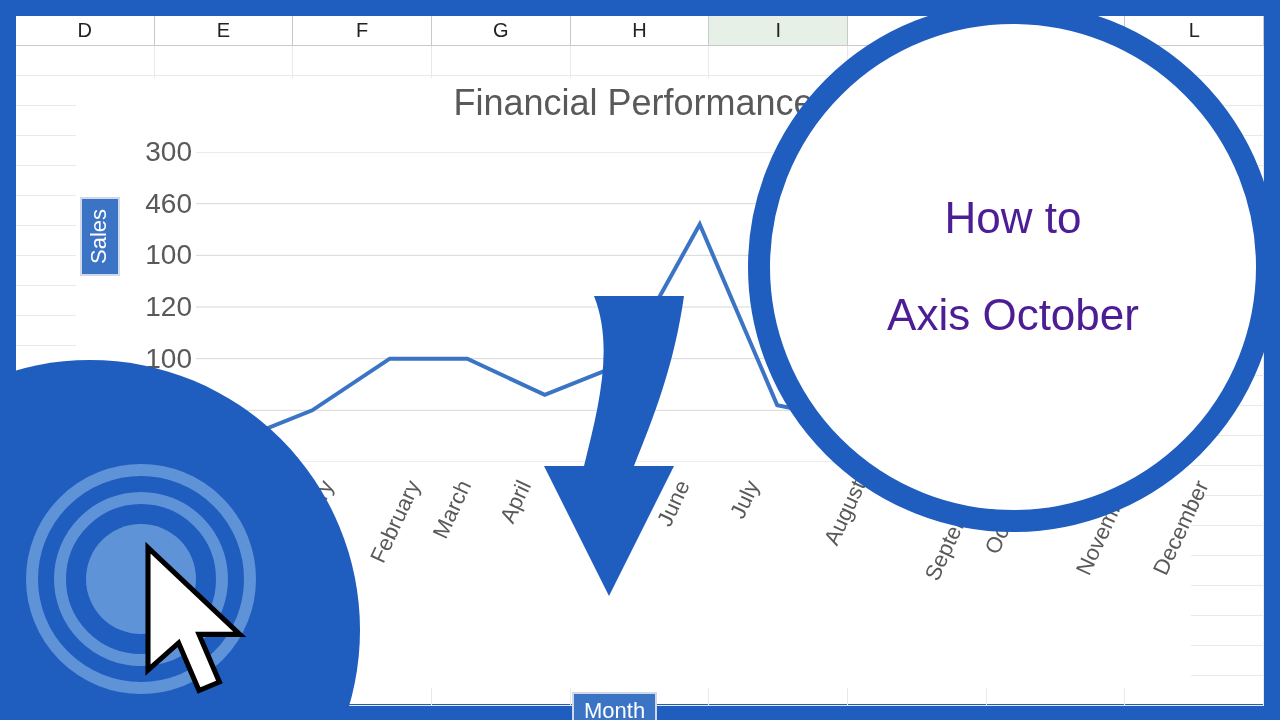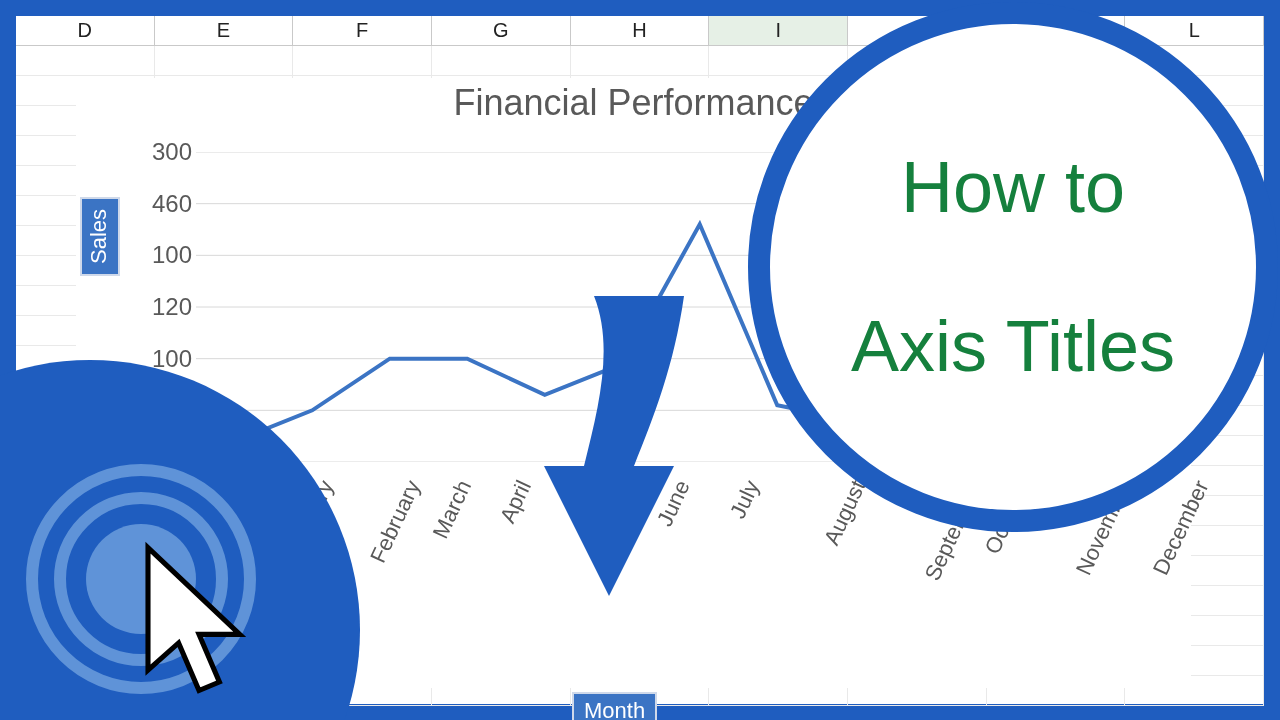--- a/index.html
+++ b/index.html
@@ -10,31 +10,31 @@
   .colh { flex: 1 1 0; border-right: 1px solid #c9c9c9; display: flex; align-items: center; justify-content: center; font-size: 20px; color: #222; background: #fff; user-select: none; position: relative; }
   .colh.active { background: #e6f0e6; }
   .rows { position: relative; }
   .row { display: flex; height: 30px; border-bottom: 1px solid #e9e9e9; }
   .cell { flex: 1 1 0; border-right: 1px solid #e9e9e9; }
   
   .chart-area { position: absolute; left: 60px; top: 62px; width: 1115px; height: 610px; background: #fff; }
   .chart-title { position: absolute; left: 0; right: 0; top: 4px; text-align: center; color: #595959; font-size: 36px; font-weight: 400; }
   .plot { position: absolute; left: 120px; top: 74px; width: 930px; height: 310px; }
   .yticks { position: absolute; left: -60px; top: 0; width: 56px; height: 100%; }
-  .ytick { position: absolute; right: 0; width: 56px; text-align: right; color: #595959; font-size: 24px; transform: translateY(-50%); }
+  .ytick { position: absolute; right: 0; width: 56px; text-align: right; color: #595959; font-size: 28px; transform: translateY(-50%); }
   .gridlines line { stroke: #d8d8d8; stroke-width: 1; }
   .series-line { fill: none; stroke: #3b74c4; stroke-width: 4; }
   .xcats { position: absolute; left: 120px; top: 400px; width: 930px; height: 160px; }
   .xcat { position: absolute; bottom: 0; transform-origin: right top; transform: rotate(-65deg) translateY(-4px); color: #595959; font-size: 22px; white-space: nowrap; text-align: right; }
   .axis-label { position: absolute; background: #3b74c4; color: #fff; font-size: 22px; padding: 4px 10px 6px; box-shadow: 0 0 0 2px #cfd9ea; }
   .axis-y { left: 6px; top: 196px; transform: rotate(-90deg); transform-origin: left top; }
   .axis-x { left: 498px; top: 568px; margin-top: 48px; }
   
   .callout { position: absolute; right: -14px; top: -14px; width: 530px; height: 530px; border-radius: 50%; background: #fff; border: 22px solid #1f5dbf; display: flex; align-items: center; justify-content: center; text-align: center; }
-  .callout-text { color: #15803d; font-size: 72px; line-height: 1.1; font-weight: 500; }
+  .callout-text { color: #4c1d95; font-size: 44px; line-height: 1.1; font-weight: 500; }
   
   .arrow-wrap { position: absolute; left: 508px; top: 280px; width: 200px; height: 310px; }
   .arrow-wrap svg { width: 100%; height: 100%; }
   .big-arrow { fill: #1f5dbf; }
   
   .logo-quarter { position: absolute; left: -16px; bottom: -16px; width: 360px; height: 360px; }
   .logo-quarter .bg { position:absolute; left:-180px; bottom:-180px; width: 540px; height: 540px; background: #1f5dbf; border-radius: 50%; }
   .rings { position: absolute; left: 26px; bottom: 26px; width: 230px; height: 230px; }
   .ring { position: absolute; border-radius: 50%; border: 12px solid #5f93d8; }
   .ring.r1 { left: 0; top: 0; width: 230px; height: 230px; }
@@ -353,21 +353,21 @@
   <div class="arrow-wrap">
     <svg viewBox="0 0 200 310">
       <path class="big-arrow" d="M 160 0 C 150 70 130 120 110 170 L 150 170 L 85 300 L 20 170 L 60 170 C 75 110 90 50 70 0 Z"></path>
     </svg>
   </div>
 
   <div class="callout">
     <div class="callout-text">
       <span>How to</span><br>
       <br>
-      <span>Axis Titles</span>
+      <span>Axis October</span>
     </div>
   </div>
 
   <div class="logo-quarter">
     <div class="bg"></div>
     <div class="rings">
       <div class="ring r1"></div>
       <div class="ring r2"></div>
       <div class="ring r3"></div>
     </div>

